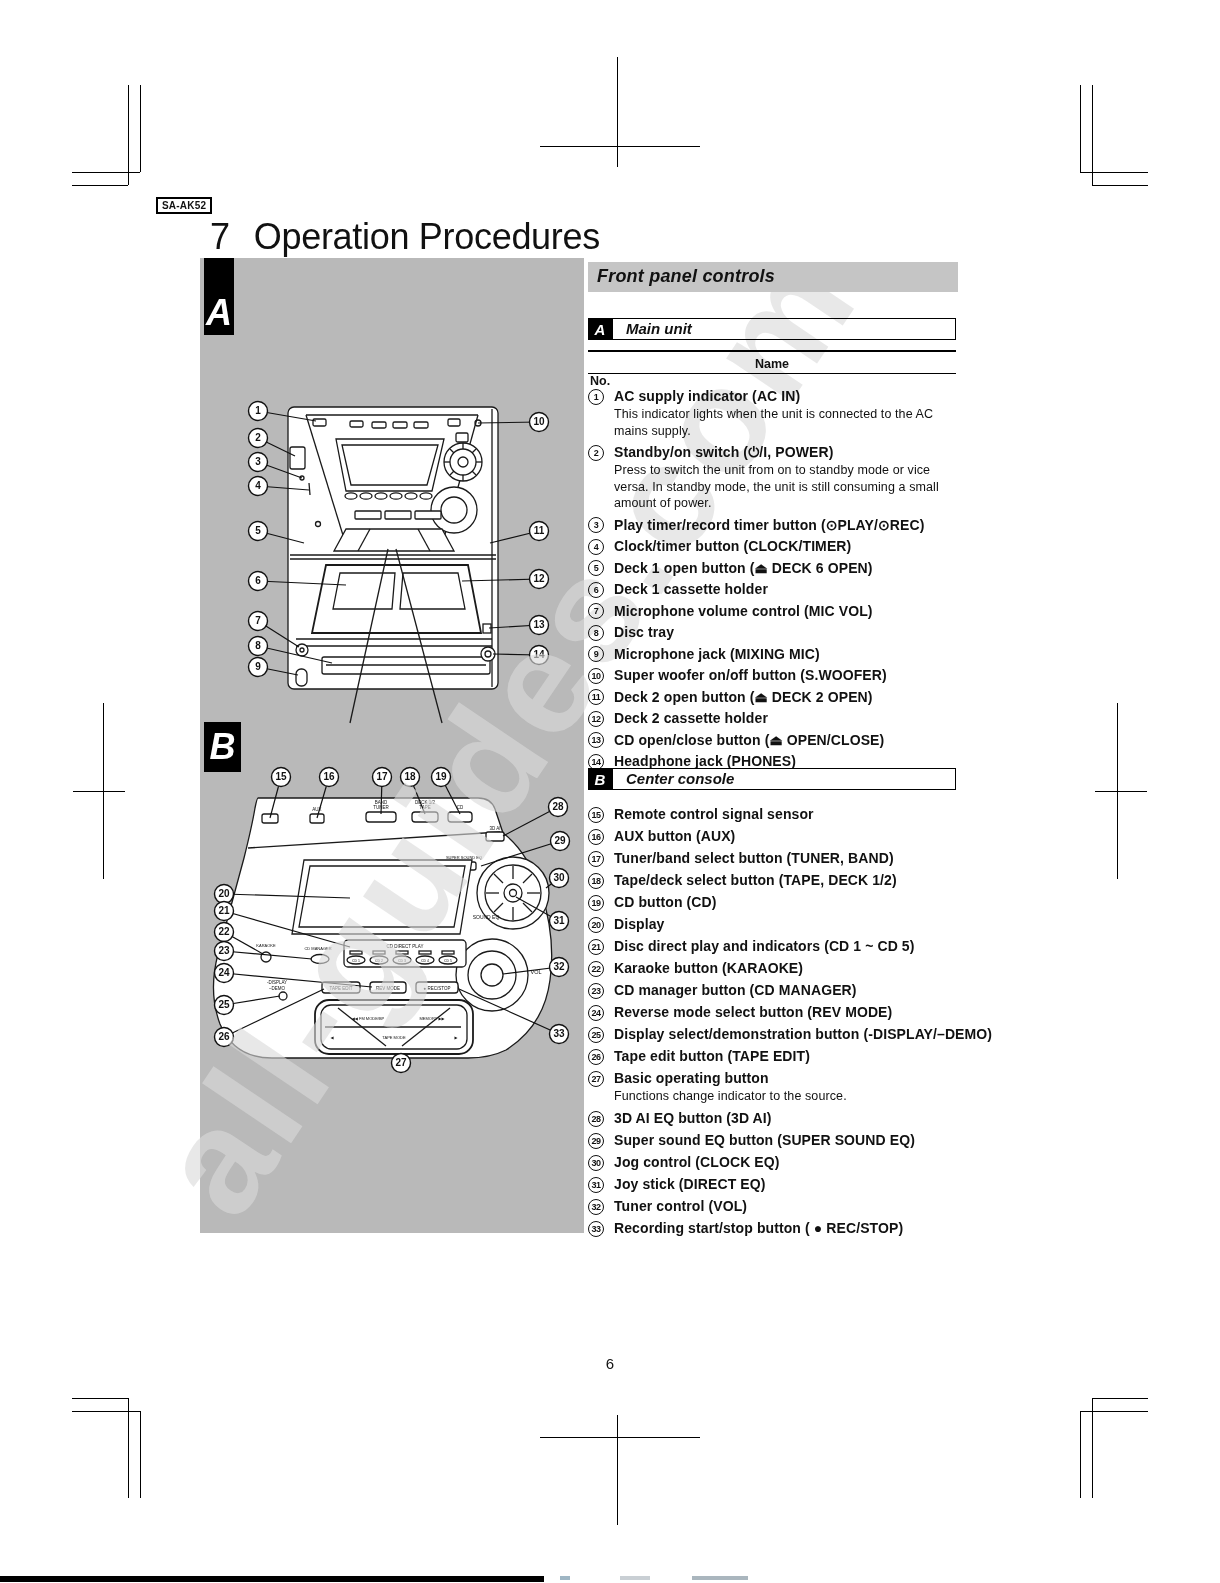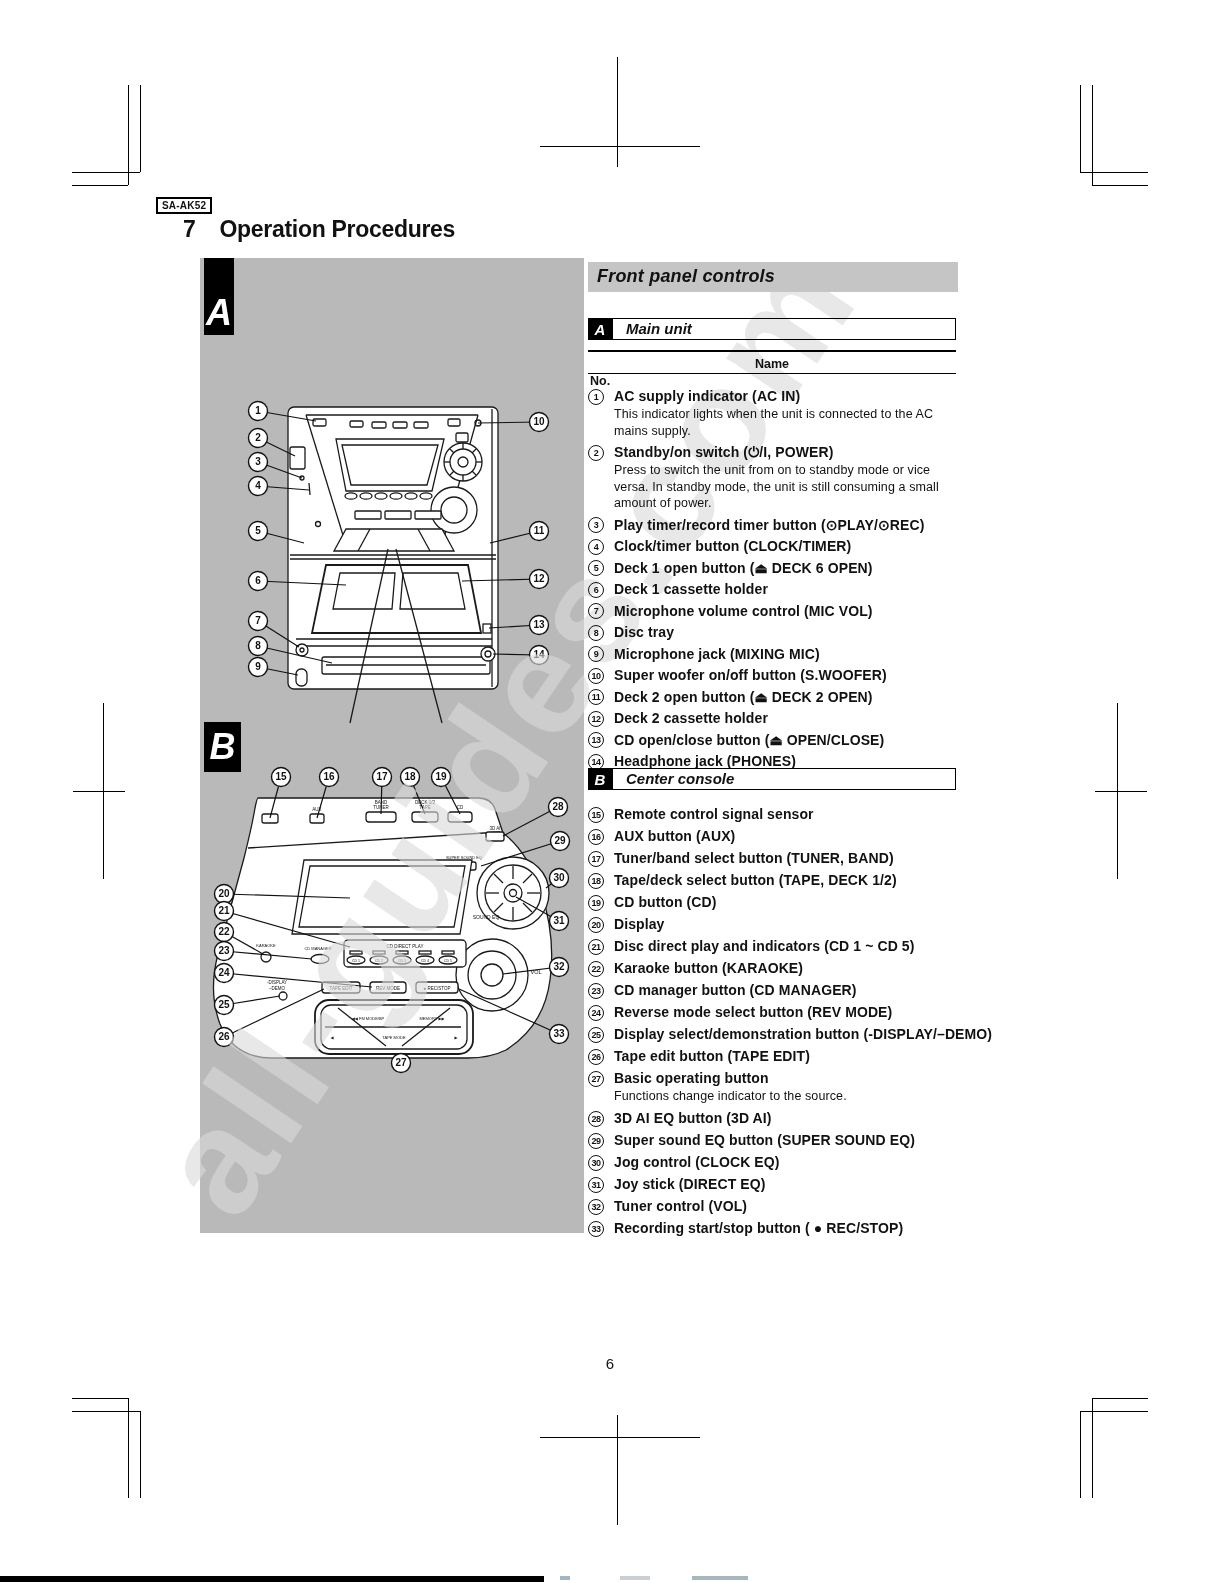--- a/index.html
+++ b/index.html
@@ -4,21 +4,21 @@
 <style>
   html,body{margin:0;padding:0;}
   body{width:1220px;height:1583px;position:relative;background:#fff;
        font-family:"Liberation Sans",sans-serif;color:#111;overflow:hidden;}
   
   .mark{position:absolute;background:#000;}
   
   .model-box{position:absolute;left:156px;top:197px;border:2px solid #000;
              font-size:10px;font-weight:bold;padding:1px 4px;letter-spacing:0.2px;z-index:4;}
   
-  .title{position:absolute;left:183px;top:216px;font-size:23px;font-weight:bold;
+  .title{position:absolute;left:210px;top:216px;font-size:36px;font-weight:normal;
          letter-spacing:-0.3px;z-index:4;}
   .title .t-num{margin-right:24px;}
   
   .gray-panel{position:absolute;left:200px;top:258px;width:384px;height:975px;
               background:#b9b9b9;z-index:1;}
   .tab{position:absolute;background:#000;color:#fff;font-weight:bold;font-style:italic;
        display:flex;justify-content:center;}
   .tab-a{left:4px;top:0;width:30px;height:76px;font-size:36px;align-items:flex-end;padding-bottom:1px;}
   .tab-b{left:4px;top:464px;width:37px;height:50px;font-size:36px;align-items:center;}
   .dsvg{position:absolute;left:0;width:384px;height:335px;}

